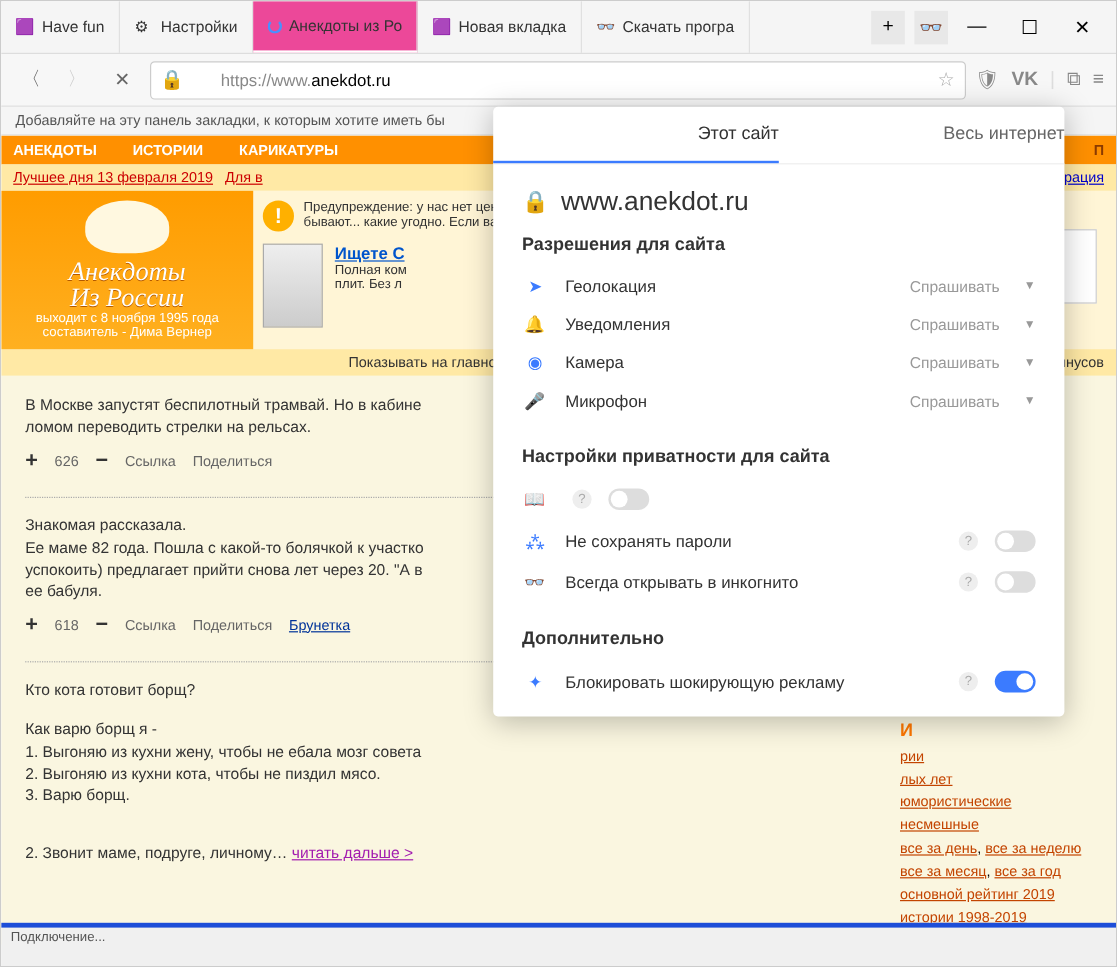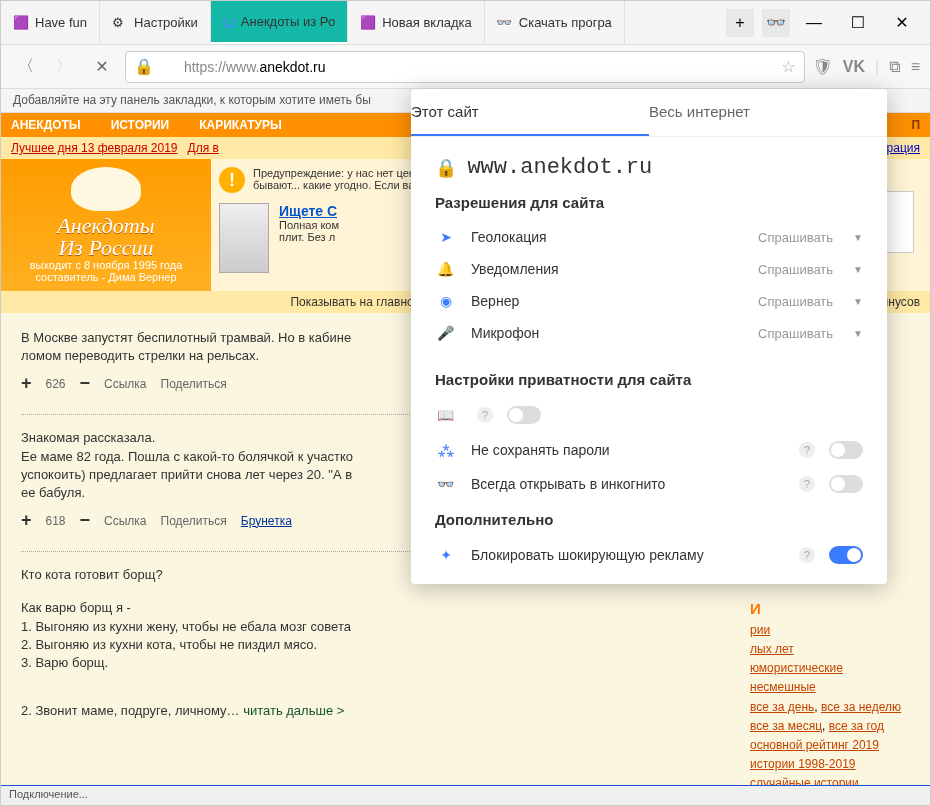--- a/index.html
+++ b/index.html
@@ -2,21 +2,21 @@
 <html><head>
 <meta charset="utf-8">
 <style>
 * { margin: 0; padding: 0; box-sizing: border-box; font-family: Arial, sans-serif; }
 body { width: 931px; height: 806px; background: #fff; overflow: hidden; position: relative; border: 1px solid #ccc; }
 
 
 .titlebar { height: 44px; display: flex; align-items: center; background: #f5f5f5; border-bottom: 1px solid #ddd; }
 .tabs { display: flex; flex: 1; height: 100%; }
 .tab { display: flex; align-items: center; padding: 0 12px; font-size: 13px; color: #333; border-right: 1px solid #e0e0e0; gap: 6px; cursor: pointer; white-space: nowrap; }
-.tab.active { background: #14b8a6; border-bottom: 2px solid #fff; }
+.tab.active { background: #ec4899; border-bottom: 2px solid #fff; }
 .tab-icon { width: 16px; height: 16px; display: inline-block; }
 .window-controls { display: flex; gap: 4px; padding-right: 8px; align-items: center; }
 .wc-btn { width: 40px; height: 30px; display: flex; align-items: center; justify-content: center; cursor: pointer; }
 .new-tab-btn { width: 28px; height: 28px; background: #e8e8e8; display:flex; align-items:center; justify-content:center; margin: 0 4px; cursor:pointer; }
 
 
 .toolbar { height: 44px; display: flex; align-items: center; padding: 0 10px; gap: 8px; background: #f7f7f7; border-bottom: 1px solid #ddd; }
 .nav-btn { width: 30px; height: 30px; display: flex; align-items: center; justify-content: center; color: #666; cursor: pointer; }
 .urlbar { flex: 1; height: 32px; background: #fff; border: 1px solid #ccc; border-radius: 4px; display: flex; align-items: center; padding: 0 8px; gap: 6px; }
 .url-text { flex: 1; font-size: 14px; color: #333; }
@@ -60,43 +60,43 @@
 .side-col .line { line-height:1.6; }
 .side-btn { background:linear-gradient(#fff,#e6e6c8); border:1px solid #bba; padding:3px 6px; font-size:11px; margin-top:6px; cursor:pointer; display:inline-block; }
 .cal-icon { display:inline-block; width:18px; height:16px; border:1px solid #cc8800; background:#ffd780; vertical-align:middle; margin-left:4px; }
 
 .joke { margin-bottom: 20px; }
 .joke p { line-height: 1.4; }
 .joke-footer { display:flex; gap:14px; align-items:center; margin-top:8px; font-size:12px; color:#666; }
 .vote-btn { font-size: 18px; font-weight:bold; cursor:pointer; color:#333; }
 .joke-footer a { color:#003399; text-decoration:underline; }
 hr.dots { border:none; border-top:1px dotted #aaa; margin:14px 0; }
-.read-more { color:#14532d; }
+.read-more { color:#a21caf; text-decoration:underline; }
 
 
 .popover { position:absolute; top:88px; left:410px; width:476px; background:#fff; box-shadow:0 4px 24px rgba(0,0,0,0.25); border-radius:4px; z-index:100; padding-bottom:12px; }
 .popover-tabs { display:flex; border-bottom:1px solid #eee; }
-.popover-tab { flex:1; text-align:left; padding:14px 0; font-size:15px; color:#666; cursor:pointer; }
+.popover-tab { flex:1; text-align:right; padding:14px 0; font-size:15px; color:#666; cursor:pointer; }
 .popover-tab.active { color:#333; border-bottom:2px solid #3b7bff; }
 .popover-site { display:flex; align-items:center; gap:10px; padding:18px 24px 8px; }
 .popover-site .lock { color:#e0ba00; font-size:18px; }
-.popover-site .site-name { font-size:22px; color:#333; font-weight:500;font-family:Liberation Mono, monospace; }
+.popover-site .site-name { font-size:22px; color:#333; font-weight:500; }
 .popover h4 { padding: 6px 24px 10px; font-size:15px; color:#333; font-weight:600; }
 .perm-row { display:flex; align-items:center; padding:8px 24px; gap:14px; font-size:14px; color:#333; }
 .perm-row .picon { width:22px; color:#3b7bff; display:flex; justify-content:center; }
 .perm-row .plabel { flex:1; }
 .perm-row .pval { color:#999; font-size:13px; }
 .perm-row .chev { color:#999; font-size:10px; margin-left:6px; }
 .perm-row .help { width:16px; height:16px; border-radius:50%; background:#eee; color:#aaa; display:inline-flex; align-items:center; justify-content:center; font-size:11px; margin-left:6px; }
 .toggle { width:34px; height:18px; border-radius:9px; background:#ddd; position:relative; cursor:pointer; }
 .toggle::after { content:''; width:14px; height:14px; border-radius:50%; background:#fff; position:absolute; top:2px; left:2px; }
 .toggle.on { background:#3b7bff; }
 .toggle.on::after { left:18px; }
 
-.statusbar { position:absolute; bottom:0; left:0; height:20px; background:#f0f0f0; border-top:1px solid #1d4ed8; padding:2px 8px; font-size:11px; color:#555; width:100%; }
+.statusbar { position:absolute; bottom:0; left:0; height:36px; background:#f0f0f0; border-top:4px solid #1d4ed8; padding:2px 8px; font-size:11px; color:#555; width:100%; }
 </style>
 </head>
 <body>
 
 <div class="titlebar">
   <div class="tabs">
     <div class="tab">
         <span class="tab-icon">🟪</span>
         <span>Have fun</span>
       </div>
@@ -316,21 +316,21 @@
       <span class="chev">▼</span>
   </div>
   <div class="perm-row">
     <span class="picon">🔔</span>
     <span class="plabel">Уведомления</span>
     <span class="pval">Спрашивать</span>
       <span class="chev">▼</span>
   </div>
   <div class="perm-row">
     <span class="picon">◉</span>
-    <span class="plabel">Вернер</span>
+    <span class="plabel">Камера</span>
     <span class="pval">Спрашивать</span>
       <span class="chev">▼</span>
   </div>
   <div class="perm-row">
     <span class="picon">🎤</span>
     <span class="plabel">Микрофон</span>
     <span class="pval">Спрашивать</span>
       <span class="chev">▼</span>
   </div>
 
@@ -346,21 +346,21 @@
     <span class="help">?</span>
     <span class="toggle"></span>
   </div>
   <div class="perm-row">
     <span class="picon">👓</span>
     <span class="plabel">Всегда открывать в инкогнито</span>
     <span class="help">?</span>
     <span class="toggle"></span>
   </div>
 
-  <h4 style="margin-top:4px">Дополнительно</h4>
+  <h4 style="margin-top:16px">Дополнительно</h4>
   <div class="perm-row">
     <span class="picon">✦</span>
     <span class="plabel">Блокировать шокирующую рекламу</span>
     <span class="help">?</span>
     <span class="toggle on"></span>
   </div>
 </div>
 
 <div class="statusbar">Подключение...</div>
 

